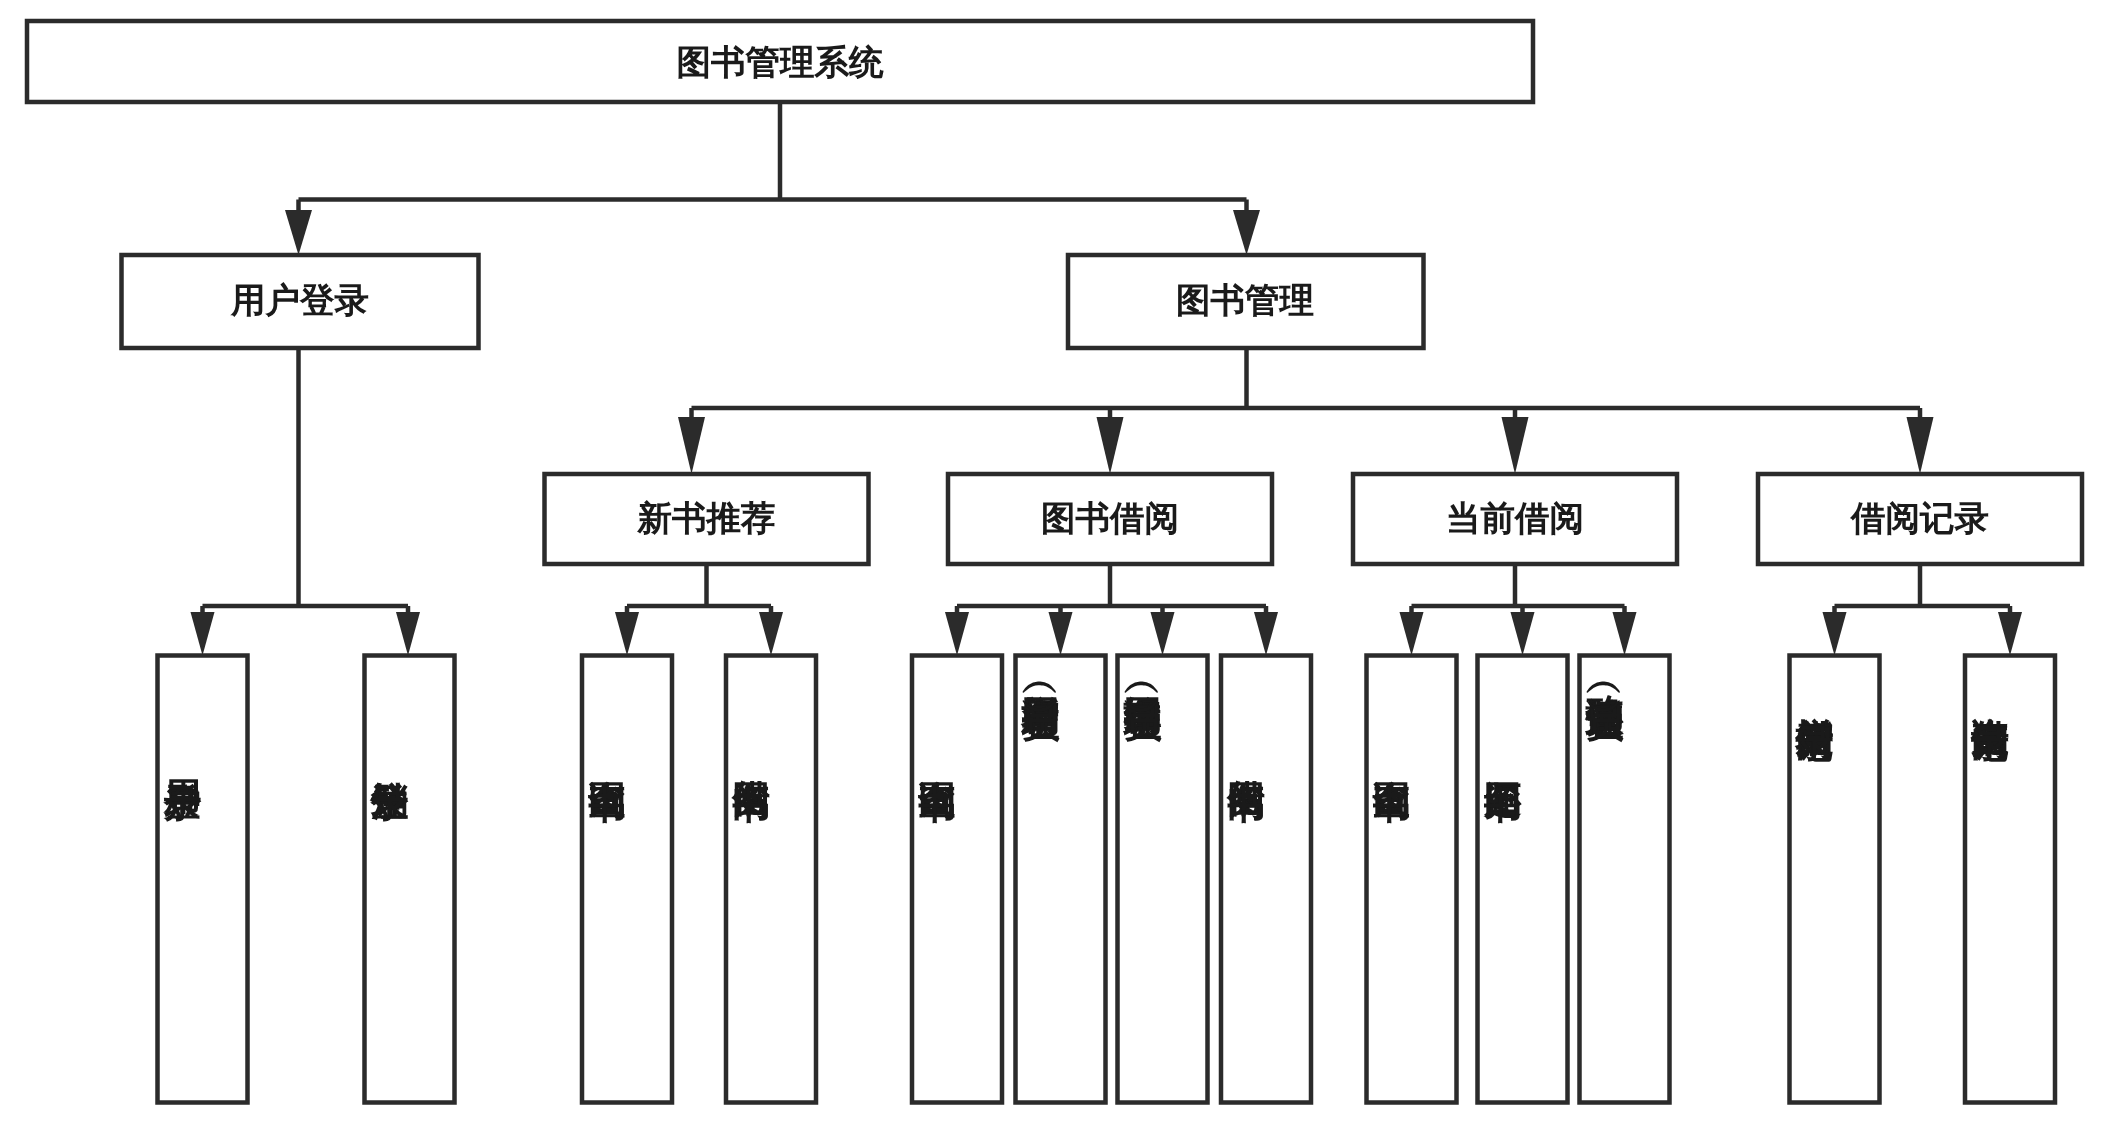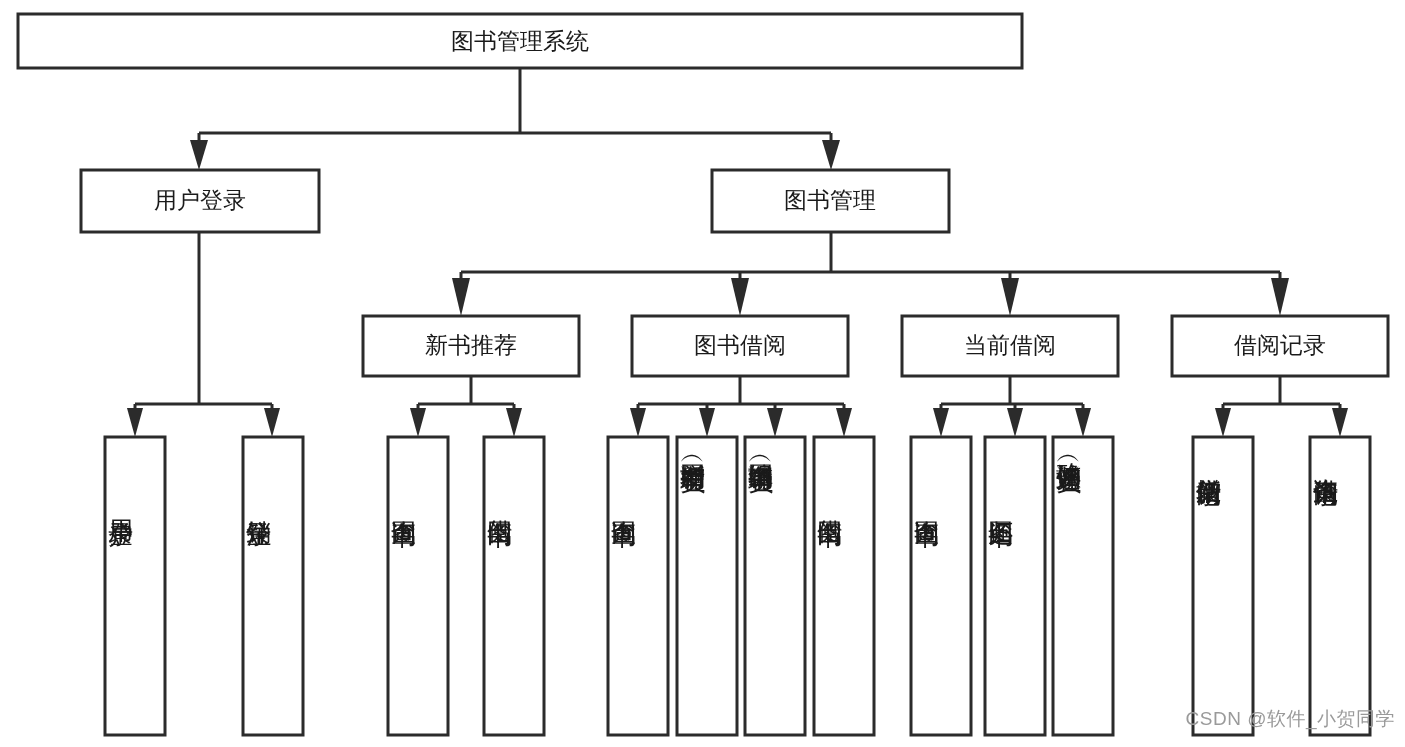--- a/index.html
+++ b/index.html
@@ -11,20 +11,21 @@
     width: 1405px;
     height: 747px;
     font-family: "Liberation Sans", "DejaVu Sans", sans-serif;
     overflow: hidden;
     position: relative;
   }
   #diagram-root {
     position: relative;
     width: 1405px;
     height: 738px;
+    font-weight: bold;
   }
   svg.diagram-canvas {
     position: absolute;
     top: 0;
     left: 0;
     width: 1405px;
     height: 747px;
   }
   .node-box {
     fill: #ffffff;
@@ -212,15 +213,14 @@
   <div class="leaf-label-v" style="left:914px; top:500px; height:230px;">查询图书</div>
 
   <div class="leaf-label-v" style="left:988px; top:500px; height:230px;">归还图书</div>
 
   <div class="leaf-label-v" style="left:1056px; top:443px; height:290px;">确认归还（管理员）</div>
 
   <div class="leaf-label-v" style="left:1196px; top:458px; height:275px;">新增借阅记录</div>
 
   <div class="leaf-label-v" style="left:1313px; top:458px; height:275px;">查询借阅记录</div>
 
-  <div class="watermark">CSDN @软件_小贺同学</div>
 
 </div>
 
 </body></html>

